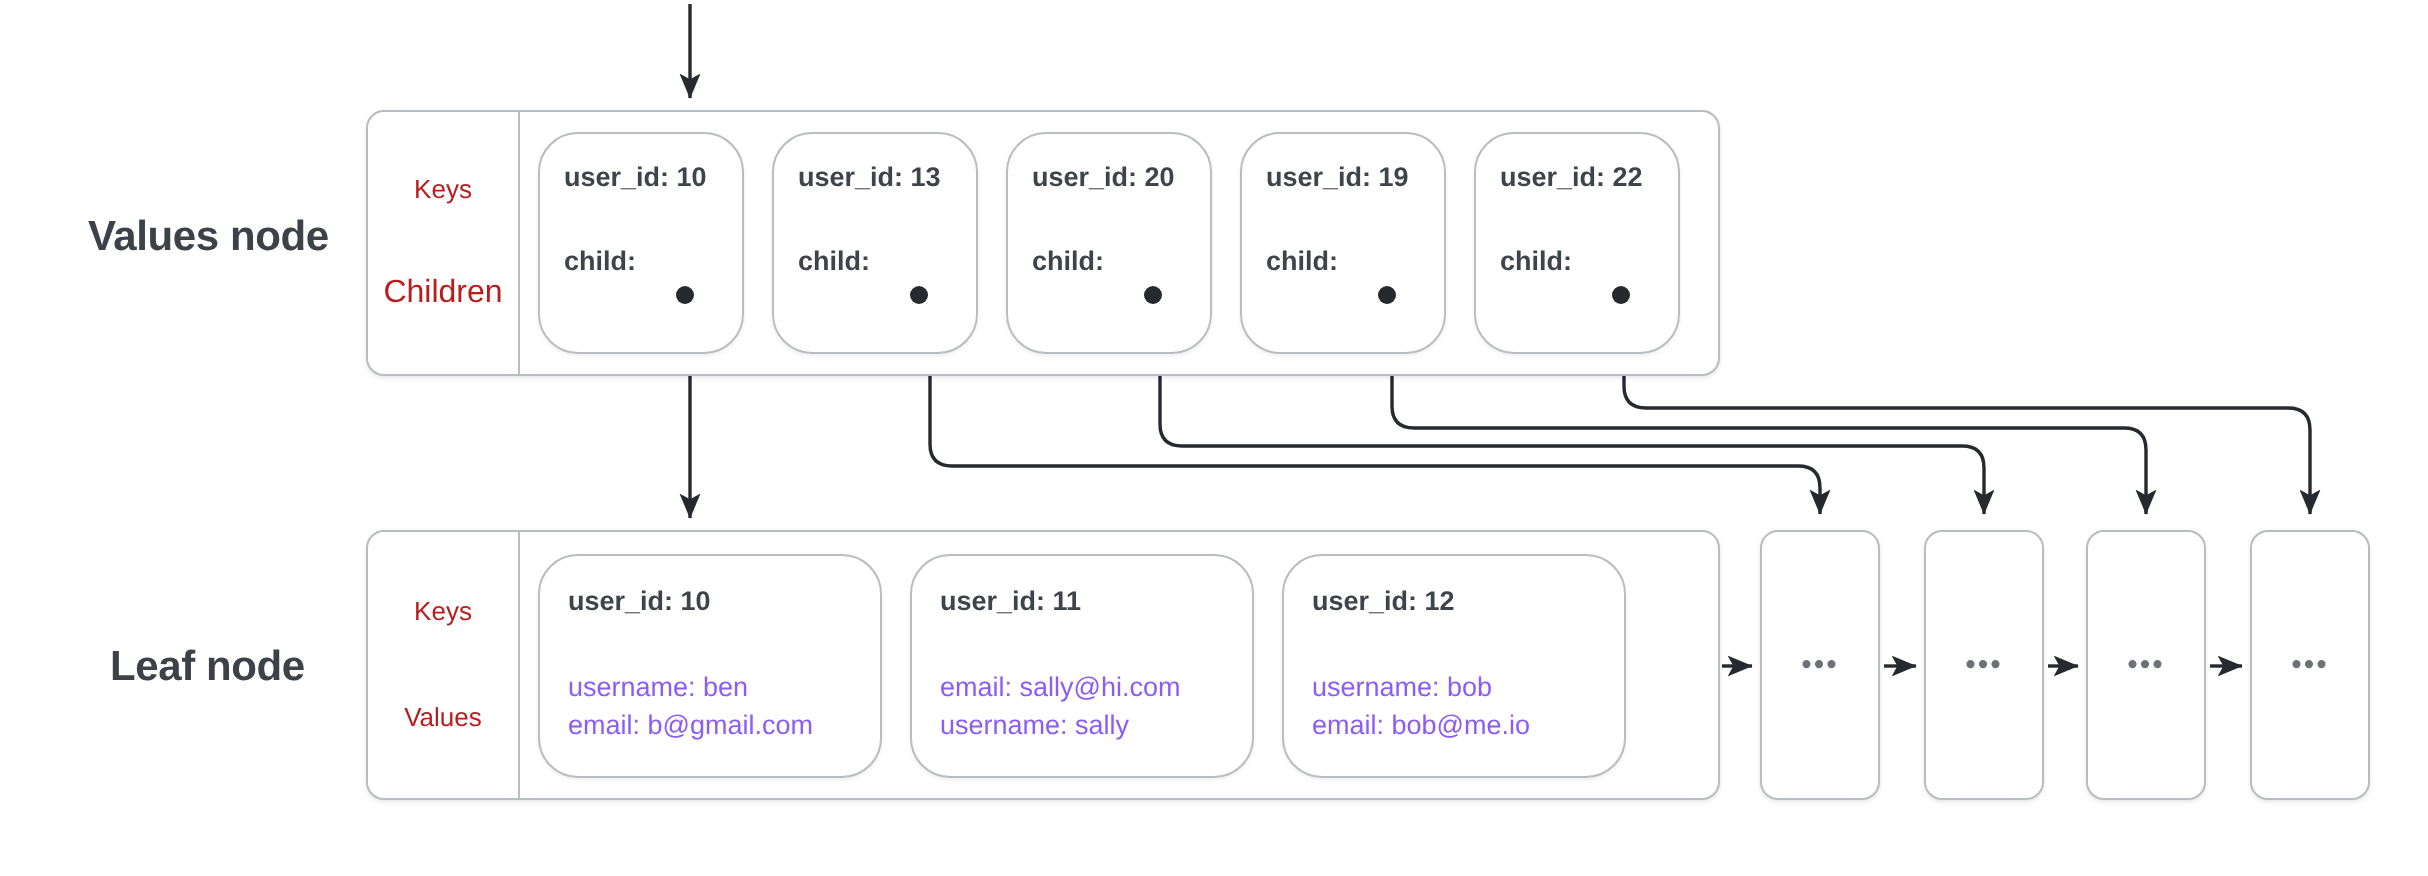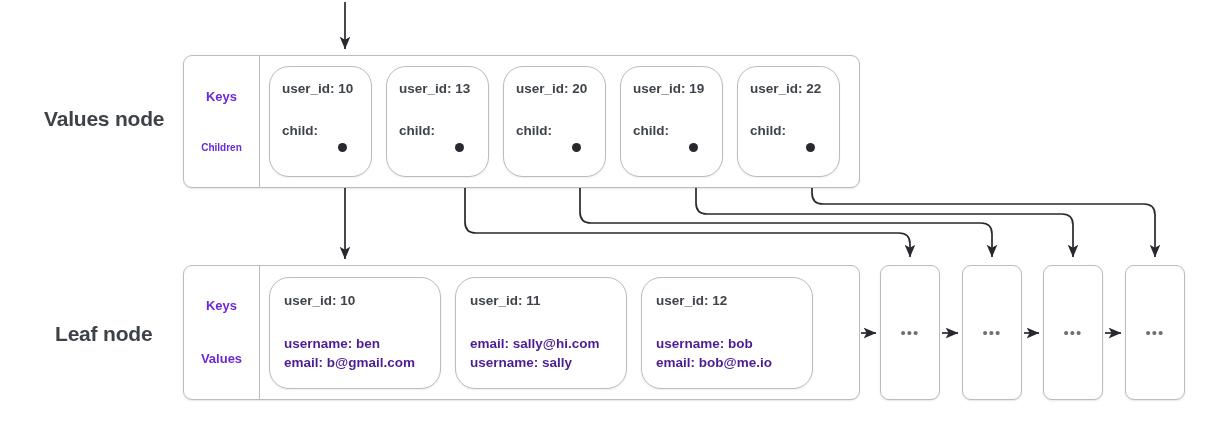--- a/index.html
+++ b/index.html
@@ -71,26 +71,26 @@
     border-right: 1px solid #b9bcc0;
     display: flex;
     flex-direction: column;
     justify-content: space-around;
     align-items: center;
     padding: 14px 0;
     flex: 0 0 auto;
   }
   .gutter-label {
     font-size: 13px;
-    font-weight: bold;
-    color: #6d28d9;
+    font-weight: normal;
+    color: #b91c1c;
     text-align: center;
     line-height: 1.2;
   }
-  .gutter-label.small { font-size: 10px; }
+  .gutter-label.small { font-size: 16px; }
 
   
   .cells {
     flex: 1 1 auto;
     display: flex;
     align-items: center;
     padding: 0 9px;
     gap: 14px;
   }
   .cell {
@@ -124,22 +124,22 @@
     font-size: 13.5px;
     font-weight: bold;
     color: #3f444b;
     white-space: nowrap;
   }
   .cell-valrow {
     position: absolute;
     left: 14px;
     top: 56px;
     font-size: 13.5px;
-    font-weight: bold;
-    color: #4c1d95;
+    font-weight: normal;
+    color: #8b5cf6;
     line-height: 1.45;
     white-space: nowrap;
   }
   .child-dot {
     position: absolute;
     width: 9px;
     height: 9px;
     border-radius: 50%;
     background: #26292e;
     left: 68px;

